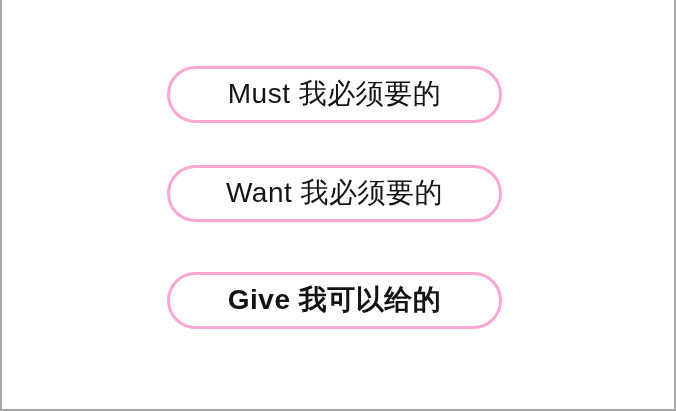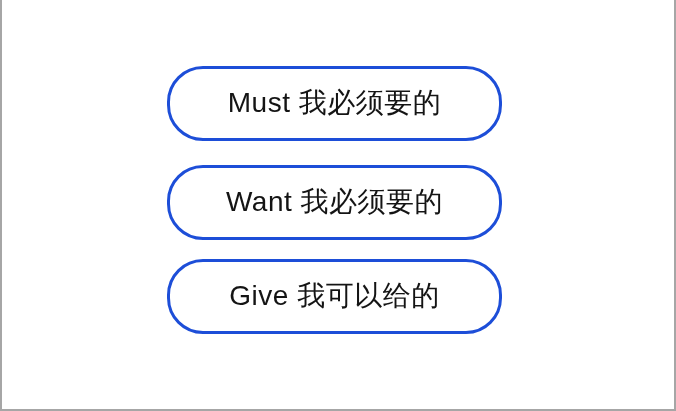--- a/index.html
+++ b/index.html
@@ -20,32 +20,32 @@
     background: #ffffff;
     box-sizing: border-box;
     border-left: 2px solid #a6a6a6;
     border-right: 2px solid #a6a6a6;
     border-bottom: 2px solid #a6a6a6;
   }
   .pill {
     position: absolute;
     left: 165px;
     width: 335px;
-    height: 75px;
+    height: 57px;
     box-sizing: border-box;
     background: #ffffff;
-    border: 3px solid #1d4ed8;
+    border: 3px solid #f9a8d4;
     border-radius: 36px;
     display: flex;
     align-items: center;
     justify-content: center;
   }
   .pill-1 { top: 66px; }
   .pill-2 { top: 165px; }
-  .pill-3 { top: 259px; }
+  .pill-3 { top: 272px; font-weight: bold; }
   .pill-label {
     font-size: 28px;
     line-height: 1;
     color: #141414;
     white-space: nowrap;
     letter-spacing: 0.5px;
     padding-bottom: 2px;
   }
 </style>
 </head>

